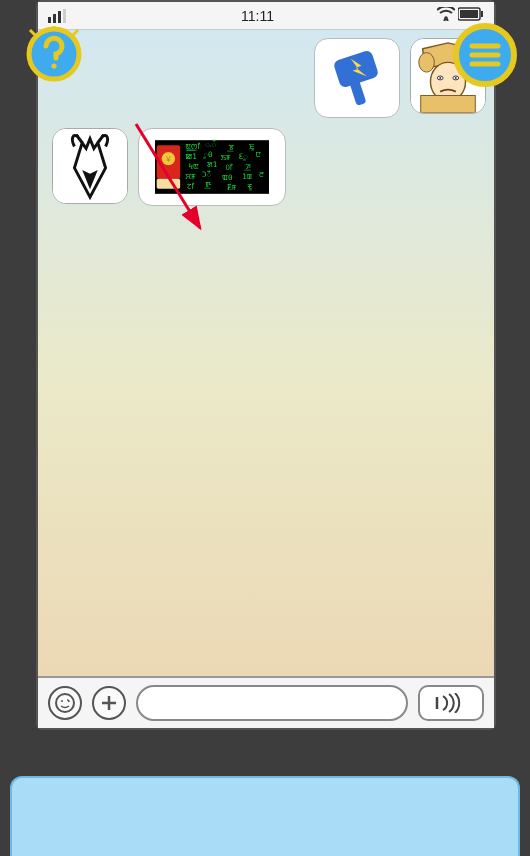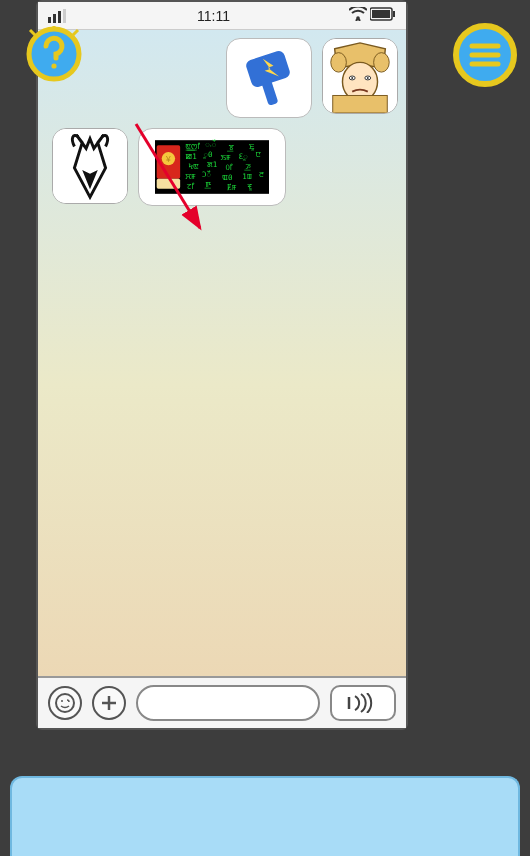--- a/index.html
+++ b/index.html
@@ -8,21 +8,21 @@
     height: 856px;
     background: #3d3d3d;
     font-family: Arial, sans-serif;
     position: relative;
     overflow: hidden;
   }
   .phone-frame {
     position: absolute;
     left: 36px;
     top: 0;
-    width: 372px;
+    width: 460px;
     height: 730px;
     background: #fff;
     border: 2px solid #555;
     border-radius: 6px;
     display: flex;
     flex-direction: column;
   }
   .status-bar {
     height: 28px;
     background: #f5f5f5;

